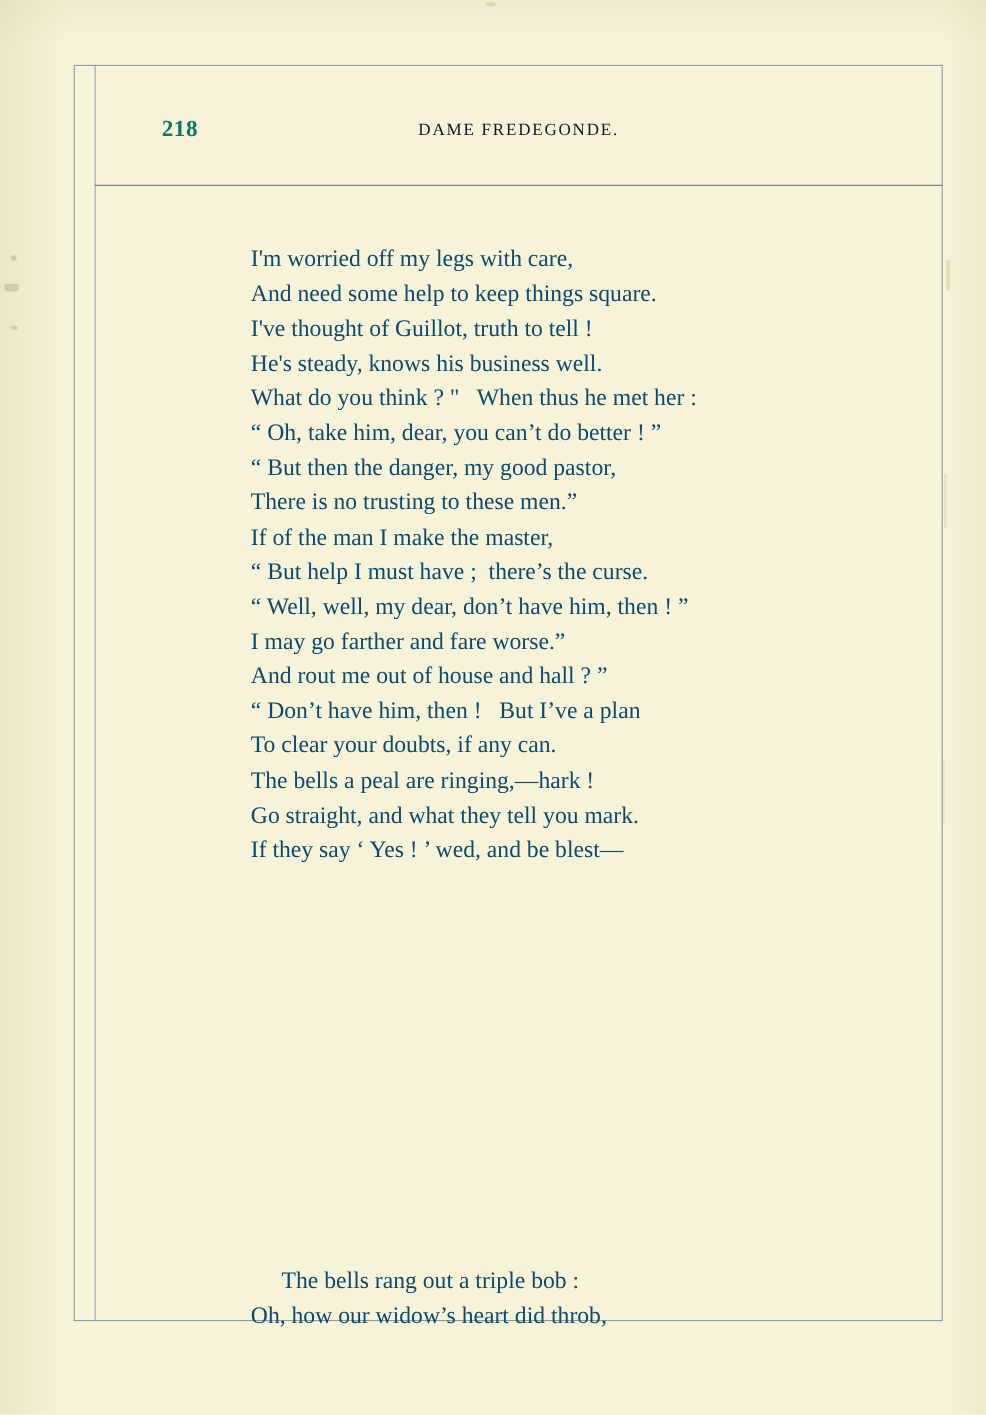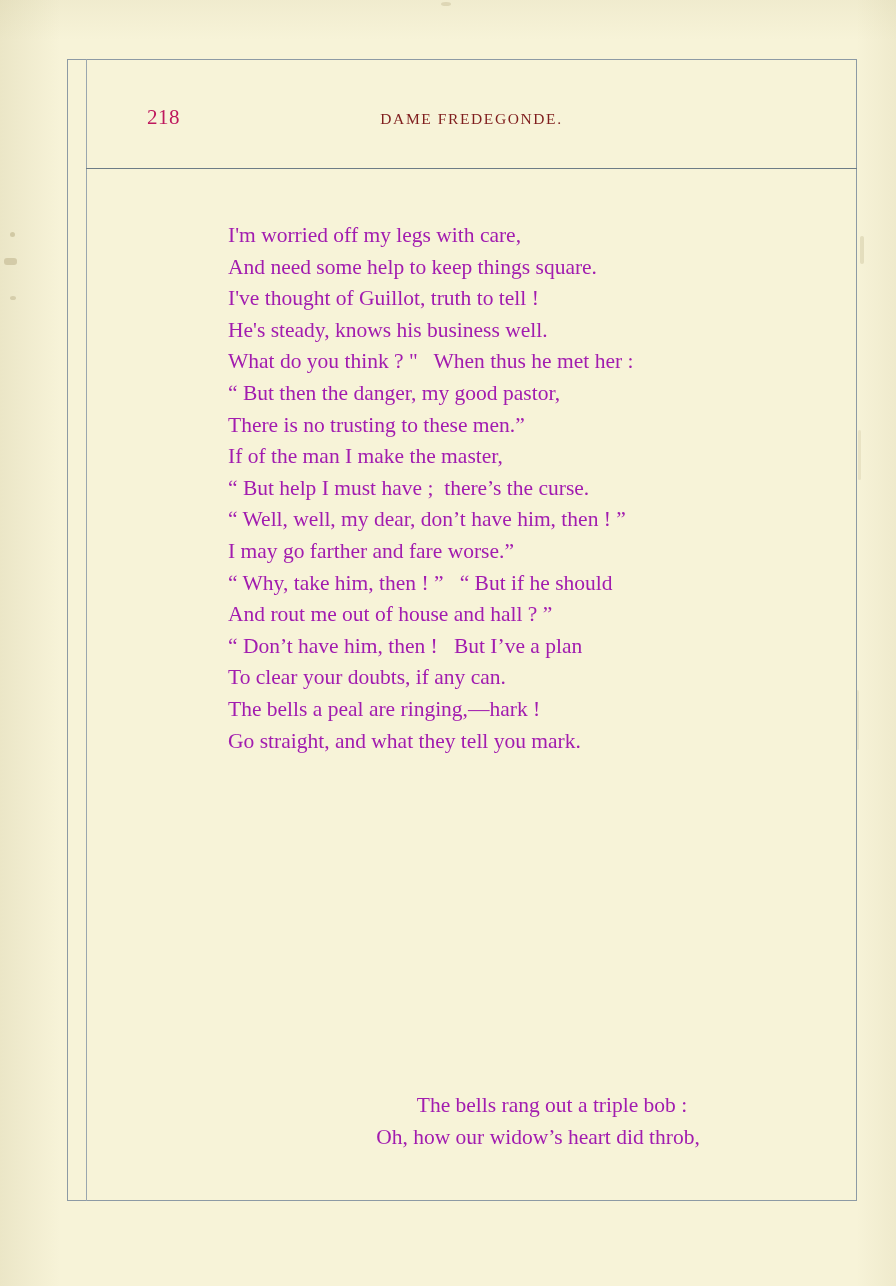--- a/index.html
+++ b/index.html
@@ -68,53 +68,53 @@
     height: 0;
     border-top: 1px solid #6d7c86;
   }
 
   .page-number {
     position: absolute;
     left: 147px;
     top: 105px;
     font-size: 21px;
     letter-spacing: 0.5px;
-    color: #be185d;
+    color: #0f766e;
+    font-weight: bold;
   }
 
   .running-head {
     position: absolute;
     left: 86px;
     top: 110px;
     width: 771px;
     text-align: center;
     font-size: 15.5px;
     letter-spacing: 1.6px;
-    color: #7f1d1d;
+    color: #0f172a;
   }
 
   .verse-block {
     position: absolute;
     left: 228px;
     top: 220px;
     width: 620px;
   }
   .verse-line {
     font-size: 21.5px;
     line-height: 31.6px;
     white-space: pre;
-    color: #a21caf;
+    color: #0c4a6e;
   }
 
   .stanza-two {
     position: absolute;
     left: 228px;
-    top: 1090px;
+    top: 1149px;
     width: 620px;
-    text-align: center;
   }
   .stanza-two .verse-line:first-child {
     padding-left: 28px;
   }
 </style>
 </head>
 <body>
 
 <div class="page-texture"></div>
 <div class="speck s1"></div>
@@ -131,30 +131,31 @@
 
 <div class="page-number">218</div>
 <div class="running-head">DAME FREDEGONDE.</div>
 
 <div class="verse-block">
   <div class="verse-line">I'm worried off my legs with care,</div>
   <div class="verse-line">And need some help to keep things square.</div>
   <div class="verse-line">I've thought of Guillot, truth to tell !</div>
   <div class="verse-line">He's steady, knows his business well.</div>
   <div class="verse-line">What do you think ? "   When thus he met her :</div>
+  <div class="verse-line">“ Oh, take him, dear, you can’t do better ! ”</div>
   <div class="verse-line">“ But then the danger, my good pastor,</div>
   <div class="verse-line">There is no trusting to these men.”</div>
   <div class="verse-line">If of the man I make the master,</div>
   <div class="verse-line">“ But help I must have ;  there’s the curse.</div>
   <div class="verse-line">“ Well, well, my dear, don’t have him, then ! ”</div>
   <div class="verse-line">I may go farther and fare worse.”</div>
-  <div class="verse-line">“ Why, take him, then ! ”   “ But if he should</div>
   <div class="verse-line">And rout me out of house and hall ? ”</div>
   <div class="verse-line">“ Don’t have him, then !   But I’ve a plan</div>
   <div class="verse-line">To clear your doubts, if any can.</div>
   <div class="verse-line">The bells a peal are ringing,—hark !</div>
   <div class="verse-line">Go straight, and what they tell you mark.</div>
+  <div class="verse-line">If they say ‘ Yes ! ’ wed, and be blest—</div>
 </div>
 
 <div class="stanza-two">
   <div class="verse-line">The bells rang out a triple bob :</div>
   <div class="verse-line">Oh, how our widow’s heart did throb,</div>
 </div>
 
 </body></html>

